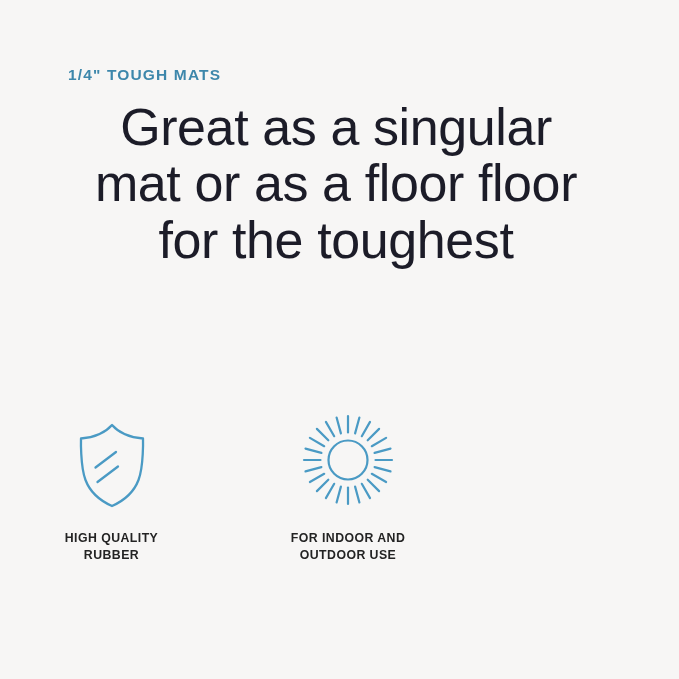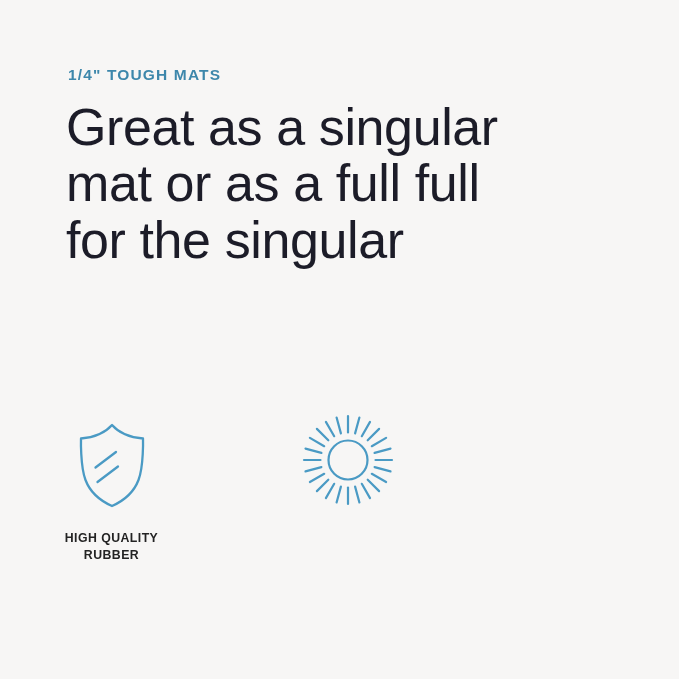--- a/index.html
+++ b/index.html
@@ -39,20 +39,21 @@
   .headline {
     position: absolute;
     left: 66px;
     top: 99px;
     width: 540px;
     font-size: 52px;
     font-weight: 200;
     color: #1c1c28;
     line-height: 1.085;
     letter-spacing: -0.4px;
+    text-align: center;
   }
   .headline .hl-line {
     display: block;
     white-space: nowrap;
   }
 
   
   .features {
     position: absolute;
     left: 0;
@@ -96,22 +97,22 @@
 </style>
 </head>
 <body>
 
 <div class="page">
 
   <div class="eyebrow">1/4" TOUGH MATS</div>
 
   <div class="headline">
     <span class="hl-line">Great as a singular</span>
-    <span class="hl-line">mat or as a full full</span>
-    <span class="hl-line">for the singular</span>
+    <span class="hl-line">mat or as a floor floor</span>
+    <span class="hl-line">for the toughest</span>
   </div>
 
   <div class="features">
 
     <div class="feature feature-1">
       <div class="icon-box">
         <svg width="74" height="86" viewBox="0 0 74 86" fill="none" stroke="#4a9ac4" stroke-width="2.3" stroke-linecap="round" stroke-linejoin="round">
           <path d="M37 3 C30 11 19 15.5 6 16.5 C6 16.5 5.2 44 10.5 58 C16 72.5 28 80 37 84 C46 80 58 72.5 63.5 58 C68.8 44 68 16.5 68 16.5 C55 15.5 44 11 37 3 Z"></path>
           <line x1="20.5" y1="45.5" x2="41" y2="30"></line>
           <line x1="22.5" y1="60" x2="43" y2="44.5"></line>
@@ -148,17 +149,21 @@
             <line x1="5.5" y1="59.4" x2="21.4" y2="55.1"></line>
             <line x1="4" y1="48" x2="20.5" y2="48"></line>
             <line x1="5.5" y1="36.6" x2="21.4" y2="40.9"></line>
             <line x1="9.9" y1="25.9" x2="24.2" y2="34.2"></line>
             <line x1="16.9" y1="16.9" x2="28.3" y2="28.3"></line>
             <line x1="25.9" y1="9.9" x2="34.2" y2="24.2"></line>
             <line x1="36.6" y1="5.5" x2="40.9" y2="21.4"></line>
           </g>
         </svg>
       </div>
+      <div class="caption">
+        <span class="cap-line">FOR INDOOR AND</span>
+        <span class="cap-line">OUTDOOR USE</span>
+      </div>
     </div>
 
 
   </div>
 </div>
 
 </body></html>

